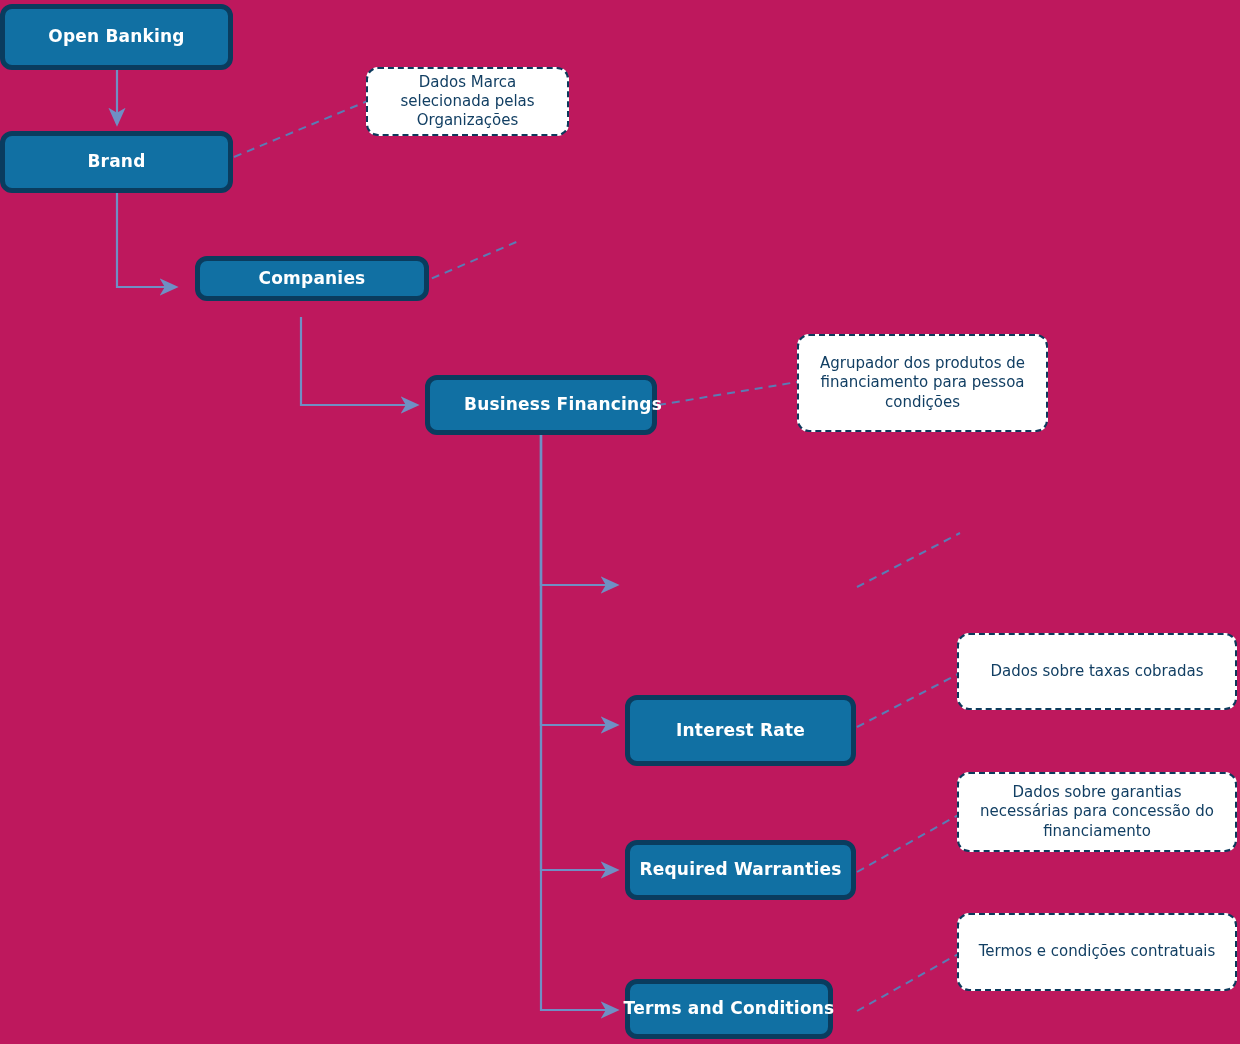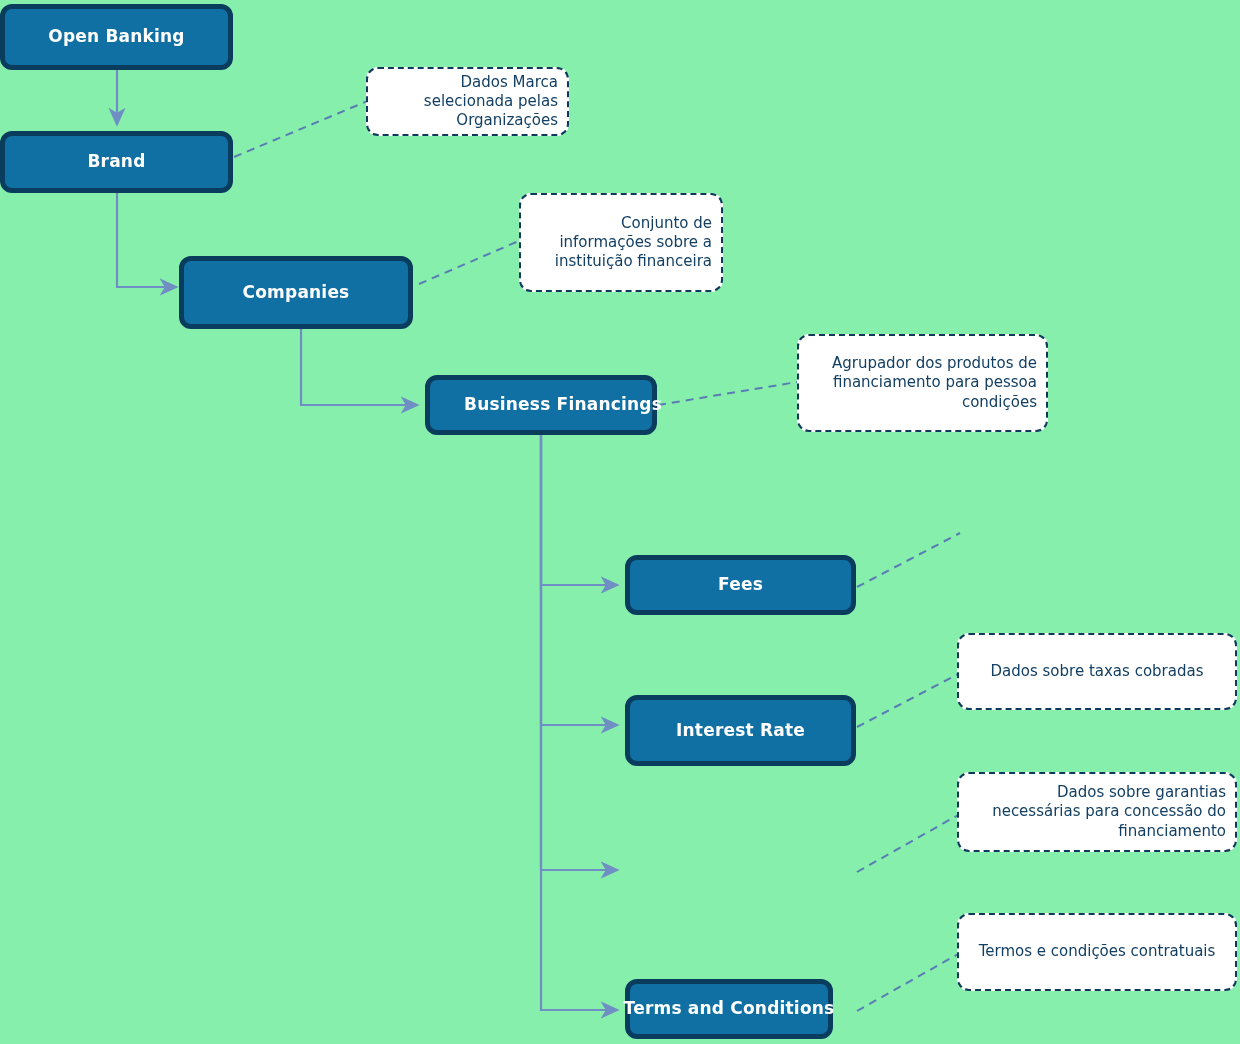--- a/index.html
+++ b/index.html
@@ -7,21 +7,21 @@
     padding: 0;
     background: #ffffff;
   }
   body {
     font-family: "DejaVu Sans", sans-serif;
   }
   #canvas {
     position: relative;
     width: 1240px;
     height: 1044px;
-    background: #86efac;
+    background: #be185d;
     overflow: hidden;
   }
   #edges {
     position: absolute;
     left: 0;
     top: 0;
     width: 1240px;
     height: 1044px;
     pointer-events: none;
   }
@@ -62,21 +62,20 @@
     justify-content: center;
     color: #123f63;
     font-size: 15px;
     line-height: 1.28;
     text-align: center;
     z-index: 2;
   }
   .note-label {
     display: block;
     padding: 0 9px;
-    text-align: right;
   }
 </style>
 </head>
 <body>
 
 <div id="canvas">
 
   <svg id="edges" viewBox="0 0 1240 1044" width="1240" height="1044" xmlns="http://www.w3.org/2000/svg">
     <defs>
       <marker id="arrowhead" markerWidth="9" markerHeight="9" refX="7.4" refY="4.5" orient="auto" markerUnits="strokeWidth">
@@ -110,48 +109,45 @@
   </svg>
 
   <div class="node" style="left:0px; top:4px; width:233px; height:66px;">
     <span class="node-label">Open Banking</span>
   </div>
 
   <div class="node" style="left:0px; top:131px; width:233px; height:62px;">
     <span class="node-label">Brand</span>
   </div>
 
-  <div class="node" style="left:179px; top:256px; width:234px; height:73px;">
+  <div class="node" style="left:195px; top:256px; width:234px; height:45px;">
     <span class="node-label">Companies</span>
   </div>
 
   <div class="node" style="left:425px; top:375px; width:232px; height:60px;padding-left:44px;">
     <span class="node-label">Business Financings</span>
   </div>
 
-  <div class="node" style="left:625px; top:555px; width:231px; height:60px;">
-    <span class="node-label">Fees</span>
-  </div>
 
   <div class="node" style="left:625px; top:695px; width:231px; height:71px;">
     <span class="node-label">Interest Rate</span>
   </div>
 
+  <div class="node" style="left:625px; top:840px; width:231px; height:60px;">
+    <span class="node-label">Required Warranties</span>
+  </div>
 
   <div class="node" style="left:625px; top:979px; width:208px; height:60px;">
     <span class="node-label">Terms and Conditions</span>
   </div>
 
   <div class="note" style="left:366px; top:67px; width:203px; height:69px;">
     <span class="note-label">Dados Marca selecionada pelas Organizações</span>
   </div>
 
-  <div class="note" style="left:519px; top:193px; width:204px; height:99px;">
-    <span class="note-label">Conjunto de informações sobre a instituição financeira</span>
-  </div>
 
   <div class="note" style="left:797px; top:334px; width:251px; height:98px;">
     <span class="note-label">Agrupador dos produtos de financiamento para pessoa condições</span>
   </div>
 
 
   <div class="note" style="left:957px; top:633px; width:280px; height:77px;">
     <span class="note-label">Dados sobre taxas cobradas</span>
   </div>
 

